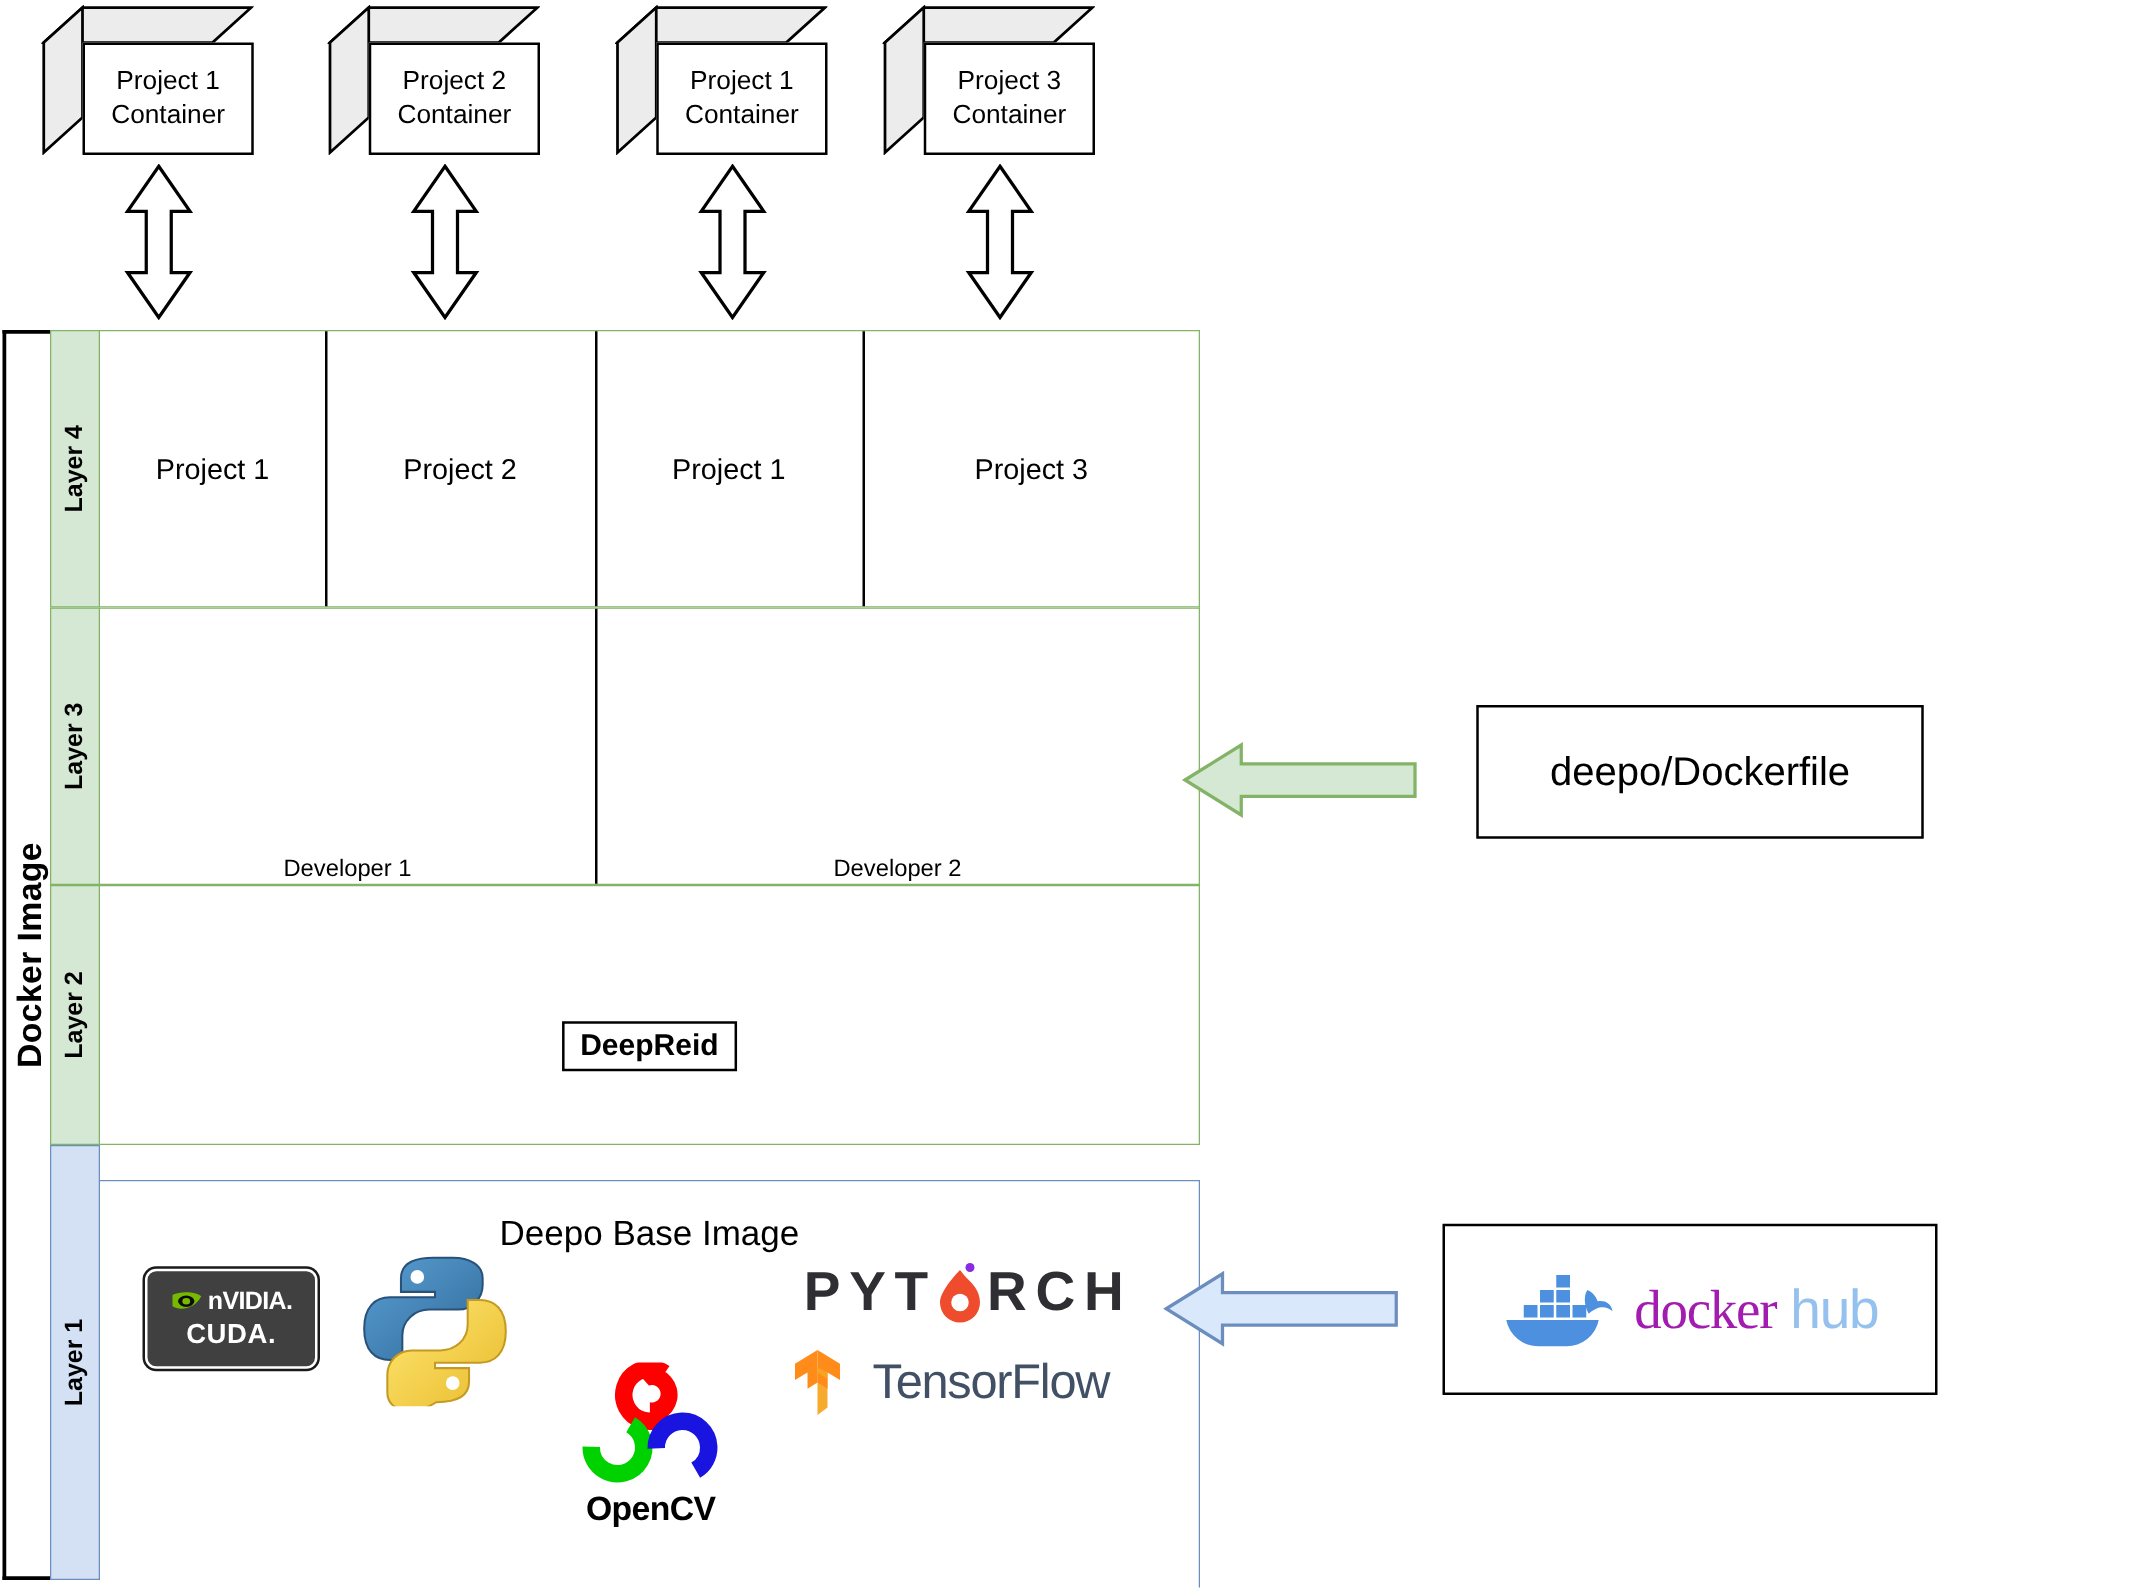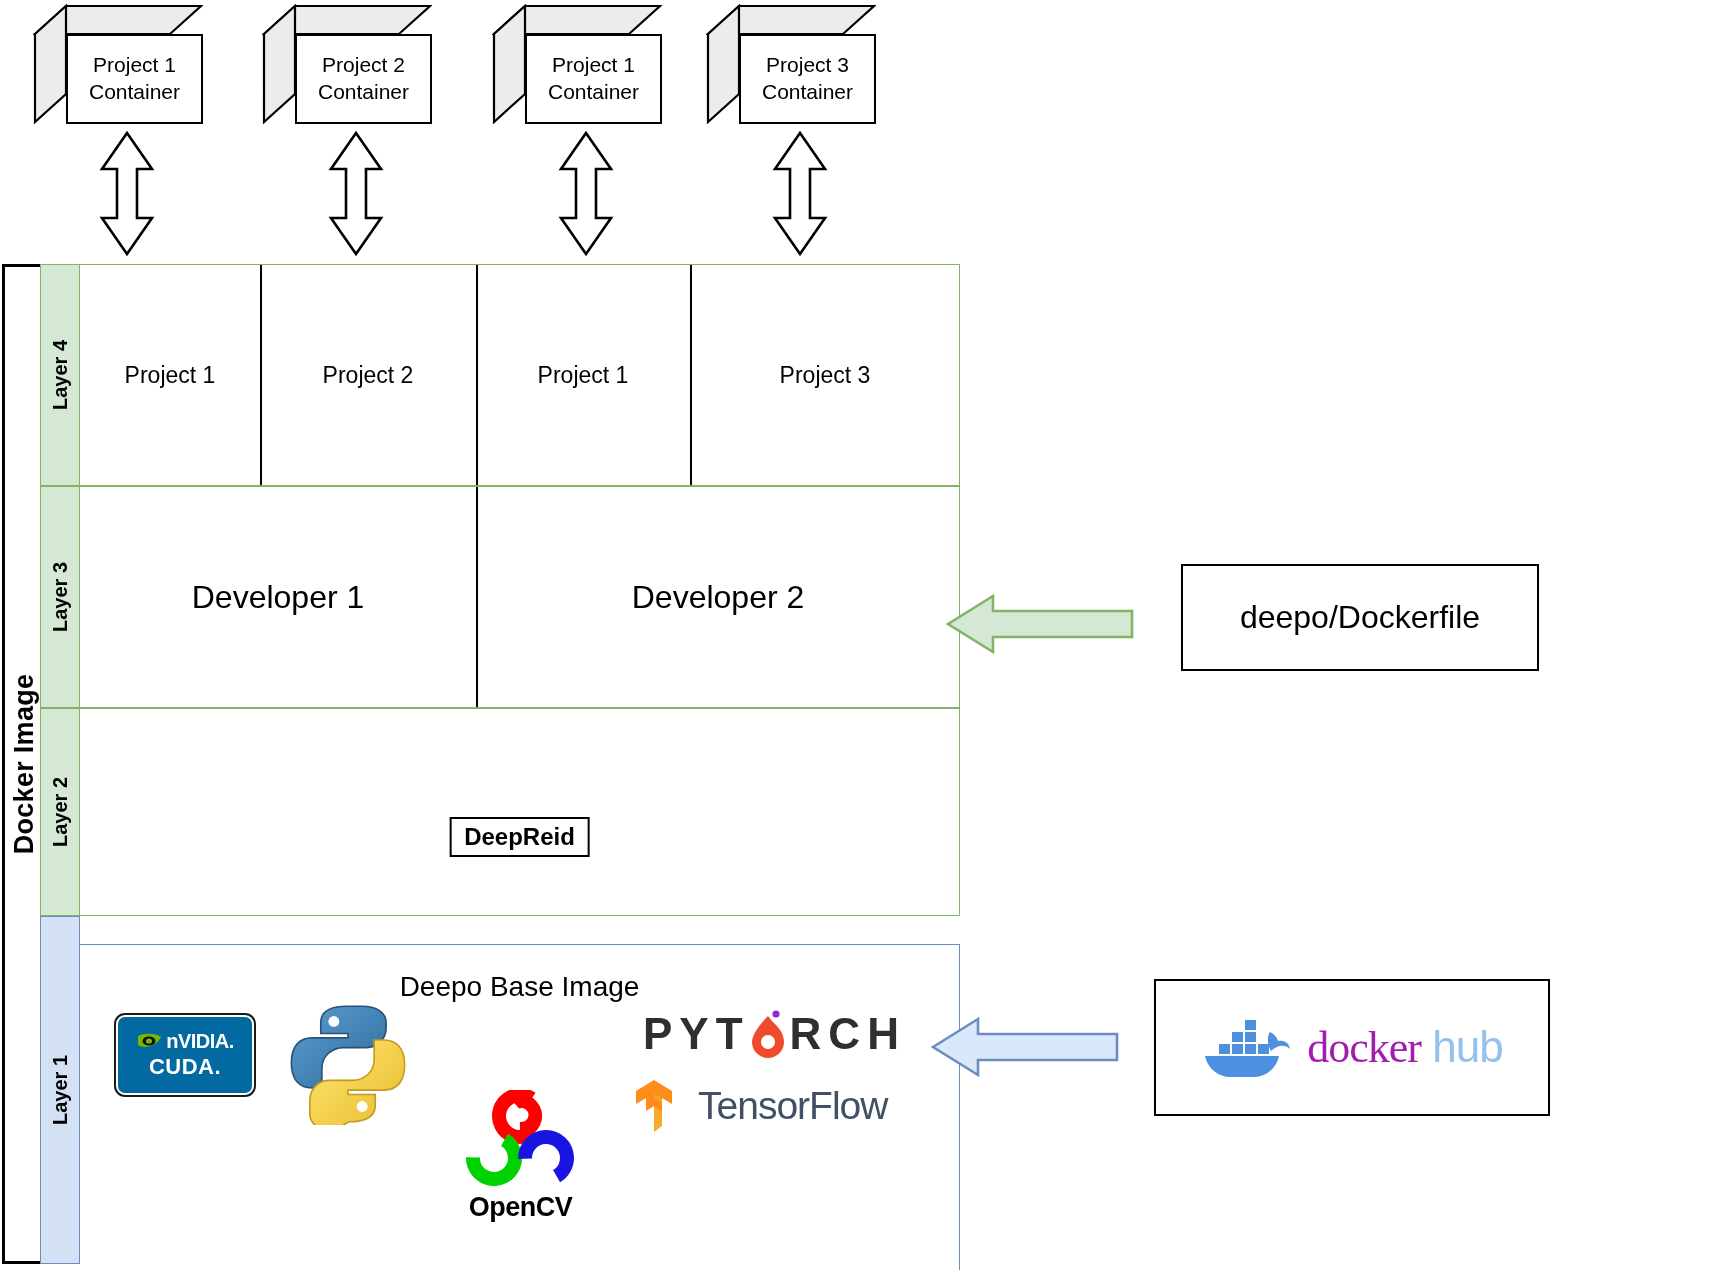--- a/index.html
+++ b/index.html
@@ -39,31 +39,31 @@
   .green .body{border:1px solid #82b366;border-left:none;}
   .blue .tab{background:#d4e1f5;border:1px solid #6c8ebf;}
   .blue .body{border:1px solid #6c8ebf;border-left:none;margin-top:28px;}
 
   
   .proj-cell{position:absolute;top:0;height:100%;box-sizing:border-box;
       display:flex;align-items:center;justify-content:center;font-size:23px;}
   .vsep{position:absolute;top:0;width:0;border-left:2px solid #000;height:100%;}
 
   .dev-cell{position:absolute;top:0;height:100%;box-sizing:border-box;
-      display:flex;align-items:center;justify-content:center;font-size:32px;}
+      display:flex;align-items:flex-end;justify-content:center;font-size:19px;}
 
   #layer2-title{position:absolute;left:0;right:0;top:58px;text-align:center;font-size:28px;}
   #deepreid-box{position:absolute;left:50%;transform:translateX(-50%);top:108px;
       border:2px solid #000;padding:4px 13px;font-weight:bold;font-size:24px;background:#fff;}
 
   #layer1-title{position:absolute;left:0;right:0;top:26px;text-align:center;font-size:28px;}
 
   
   .logo{position:absolute;}
-  #nvidia-cuda{left:116px;top:1015px;width:134px;height:76px;background:#0369a1;
+  #nvidia-cuda{left:116px;top:1015px;width:134px;height:76px;background:#404040;
       border-radius:9px;border:2px solid #ffffff;box-shadow:0 0 0 2px #1a1a1a;
       display:flex;flex-direction:column;align-items:center;justify-content:center;}
   #nvidia-row{display:flex;align-items:center;gap:3px;}
   #nvidia-word{color:#fff;font-weight:bold;font-size:20px;letter-spacing:-.5px;}
   #cuda-word{color:#fff;font-weight:bold;font-size:22px;letter-spacing:.5px;margin-top:1px;}
 
   #opencv-text{position:absolute;left:463px;top:1192px;width:115px;text-align:center;
       font-weight:bold;font-size:27px;letter-spacing:-.5px;}
 
   #pytorch-wordmark{position:absolute;left:643px;top:1009px;display:flex;align-items:center;

